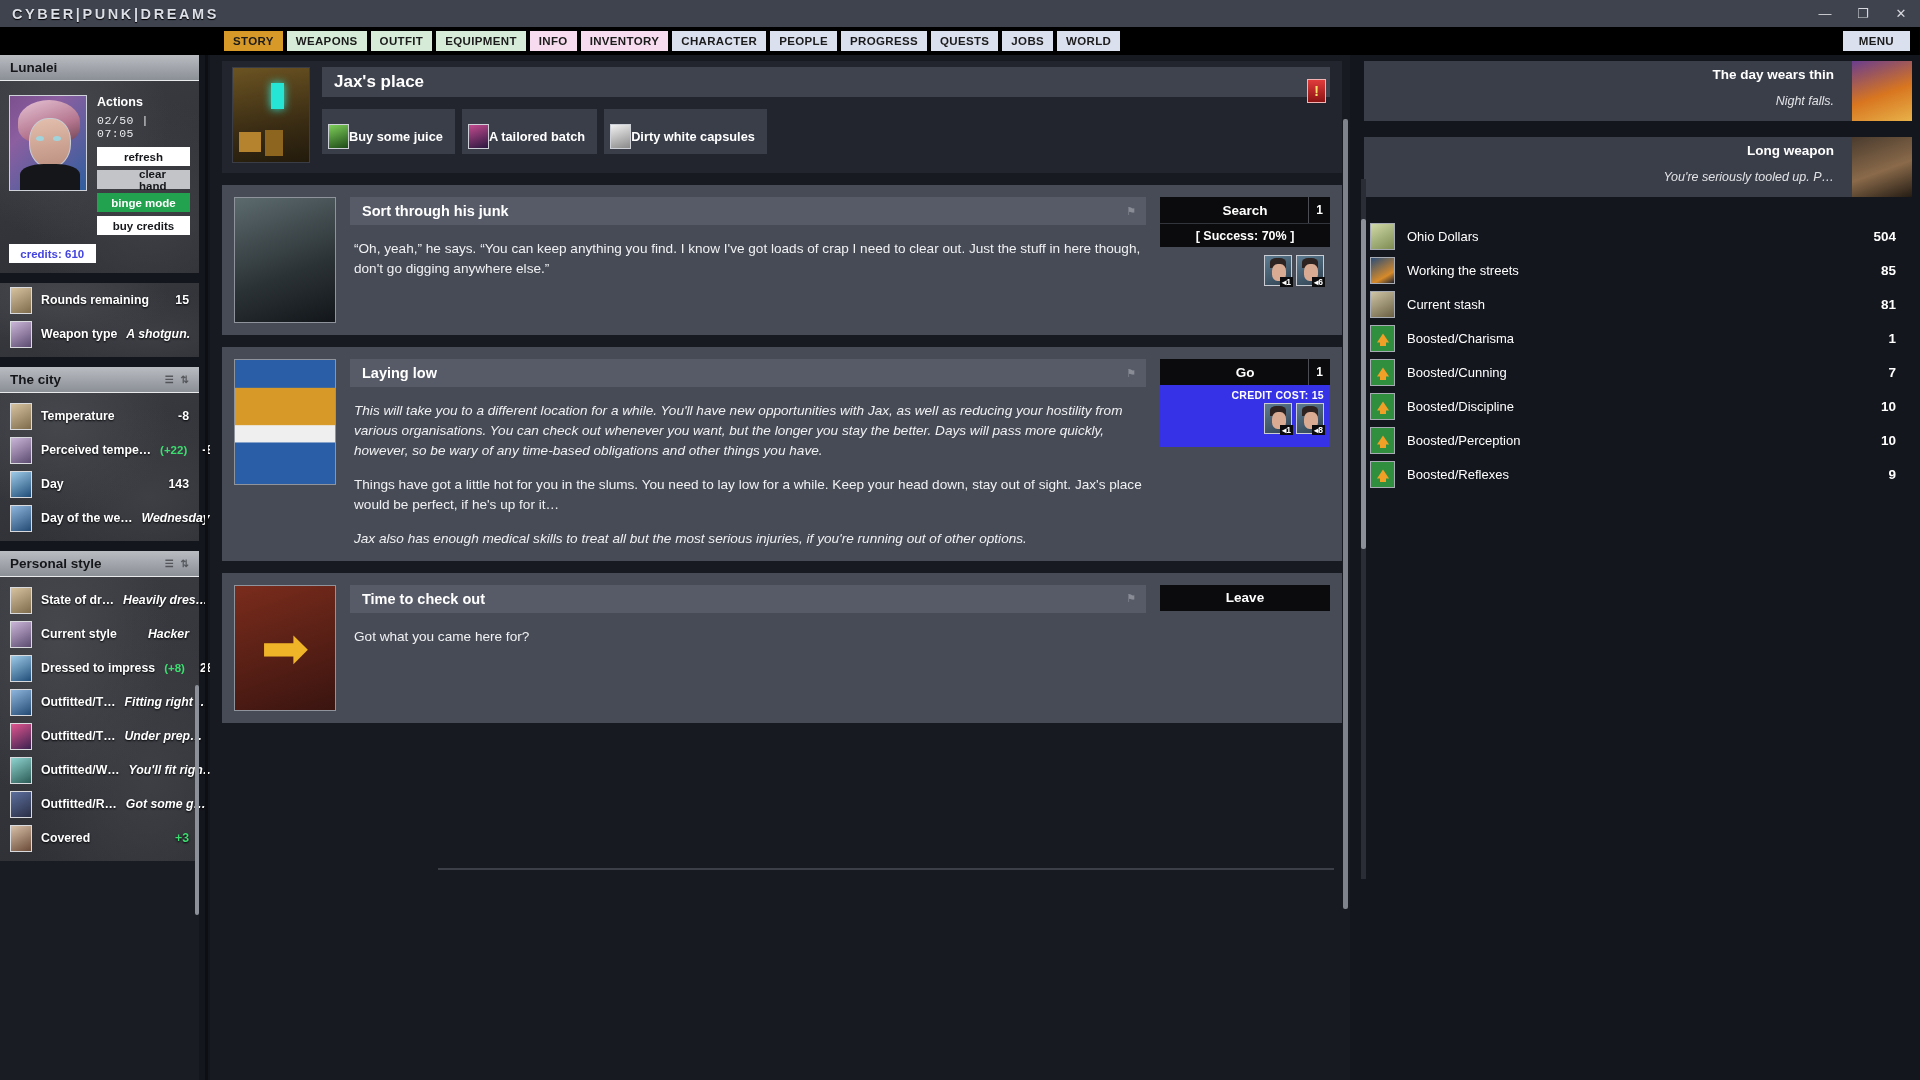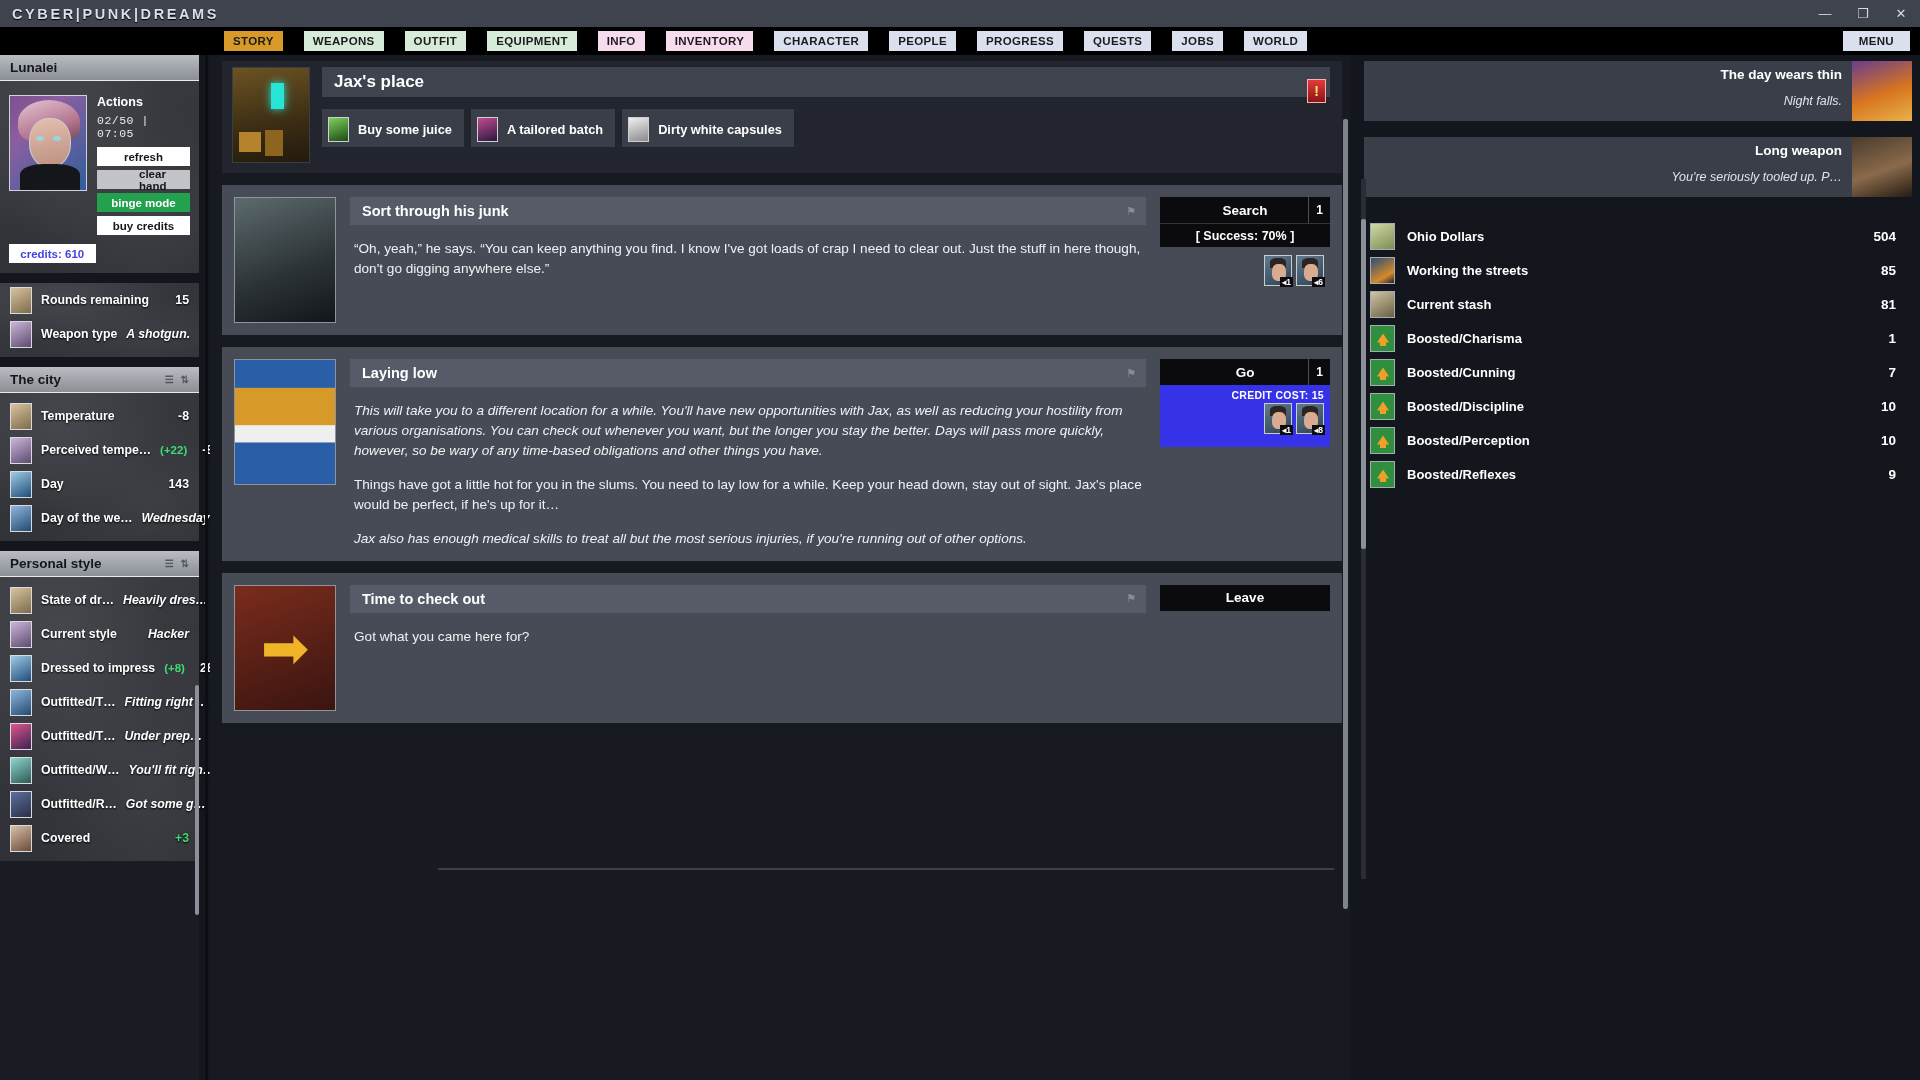--- a/index.html
+++ b/index.html
@@ -27,21 +27,21 @@
   .winbtn {
     width: 38px; height: 27px; display: flex; align-items: center; justify-content: center;
     color: #d6d8dd; font-size: 13px; line-height: 1;
   }
 
   
   #navbar {
     height: 28px; width: 100%; background: #000;
     display: flex; align-items: center; position: relative;
   }
-  #navtabs { display: flex; align-items: flex-start; gap: 21px; margin-left: 224px; }
+  #navtabs { display: flex; align-items: flex-start; gap: 4px; margin-left: 224px; }
   .tab {
     height: 20px; padding: 0 9px;
     display: flex; align-items: center; justify-content: center;
     font-size: 11.5px; font-weight: 700; letter-spacing: .35px;
     color: #1b1b1b; cursor: pointer; white-space: nowrap;
   }
   .tab.story   { background: #d79a28; }
   .tab.green   { background: #d6ecd8; }
   .tab.pink    { background: #f6dcee; }
   .tab.blue    { background: #dbe0ef; }
@@ -156,22 +156,22 @@
   #loc-thumb .crate2 { position:absolute; left:32px; bottom:6px; width:18px; height:26px;
     background:#8d651f; }
   #loc-right { flex: 1; padding-right: 12px; }
   #loc-title-bar {
     background: #3f434e; height: 30px; display: flex; align-items: center;
     padding: 0 12px; margin-bottom: 12px;
   }
   #loc-title { font-size: 17px; font-weight: 700; color: #fff; }
   #loc-actions { display: flex; gap: 7px; align-items: center; position: relative; }
   .locact {
-    display: flex; align-items: center; gap: 9px; background: #3a3e49;
-    padding: 8px 12px 5px 6px; cursor: pointer;
+    display: flex; align-items: center; background: #3a3e49;
+    padding: 15px 12px 5px 6px; cursor: pointer;
   }
   .locact .ico { width: 21px; height: 25px; border: 1px solid #cdd0d6; flex: none; }
   .locact .lbl { font-size: 12.8px; font-weight: 700; color: #fff; white-space: nowrap; }
   #alertbox {
     position: absolute; right: 4px; top: -30px; width: 19px; height: 24px;
     background: linear-gradient(180deg,#e13b3b,#8d1414); border: 1px solid #f3b3b3;
     color: #ffe36a; font-weight: 700; font-size: 14px;
     display: flex; align-items: center; justify-content: center;
   }
 
@@ -235,33 +235,33 @@
     position: absolute; left: 228px; right: 16px; bottom: 210px; height: 2px; background: #3c3f48;
   }
 
   
   #rightcol {
     position: absolute; left: 1356px; top: 0; width: 564px; height: 1025px;
     background: #14161d;
   }
   .notif {
     margin: 6px 0 16px 8px; width: 548px; height: 60px; background: #3a3e49;
-    display: flex; align-items: stretch; position: relative;
+    display: flex; align-items: stretch; position: relative; gap: 8px;
   }
   .notif .txt { flex: 1; padding: 6px 10px 6px 10px; text-align: right; }
   .notif .t1 { font-size: 13.5px; font-weight: 700; color: #fff; }
   .notif .t2 { font-size: 12.5px; font-style: italic; color: #e2e3e6; margin-top: 12px; }
   .notif .img { width: 60px; flex: none; }
   .notif .img.city { background: linear-gradient(160deg,#6a3d8e,#d8761f 55%,#e8b24a); }
   .notif .img.weap { background: linear-gradient(160deg,#4a3b2e,#8a6a4a 55%,#241c14); }
 
   #statpanel { margin-top: 22px; position: relative; }
   .rstat { display: flex; align-items: center; height: 34px; padding: 0 24px 0 14px; gap: 12px; }
   .rstat .ri { width: 25px; height: 27px; border: 1px solid #a7abb3; flex: none; }
-  .rstat .rl { font-size: 13px; font-weight: 700; color: #fff; }
+  .rstat .rl { font-size: 13px; font-weight: 400; color: #fff; }
   .rstat .rv { margin-left: auto; font-size: 13.5px; font-weight: 700; color: #fff; }
   .ri.money  { background: linear-gradient(150deg,#cfd9a8,#7e8c52); }
   .ri.street { background: linear-gradient(150deg,#2a4d78,#d68a2a 70%,#1d2230); }
   .ri.stash  { background: linear-gradient(150deg,#cfc6a6,#6a5f42); }
   .ri.boost  { background: #2f8f3f; position: relative; }
   .ri.boost::after {
     content:''; position:absolute; left:50%; top:50%; transform: translate(-50%,-50%);
     width:0; height:0; border-left:6px solid transparent; border-right:6px solid transparent;
     border-bottom: 9px solid #f0a026;
   }

